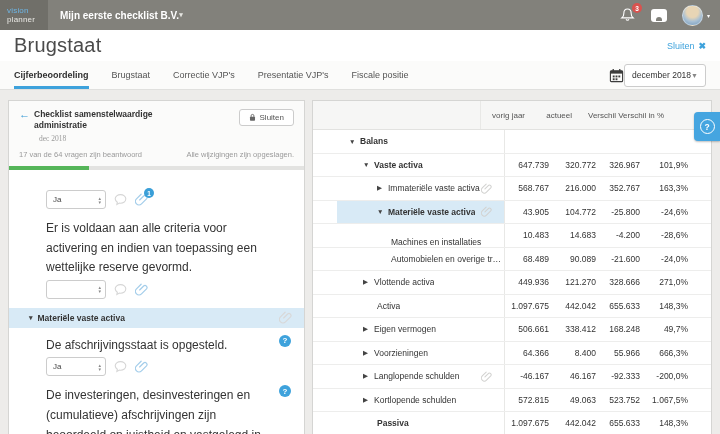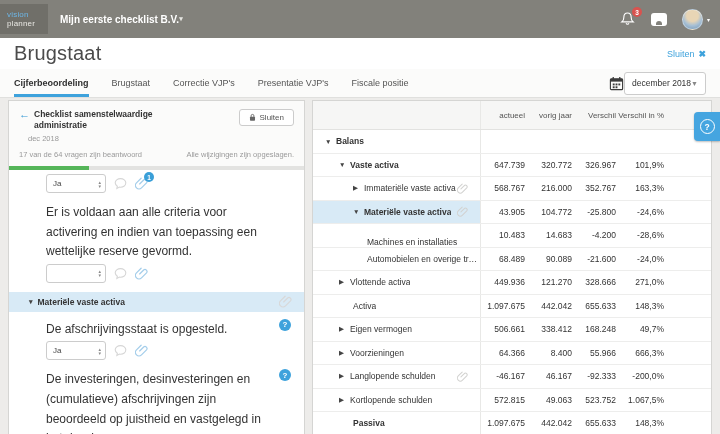--- a/index.html
+++ b/index.html
@@ -1,20 +1,20 @@
 <!DOCTYPE html>
 <html><head>
 <meta charset="utf-8">
 <style>
   * { box-sizing: border-box; margin: 0; padding: 0; }
   html,body { width:720px; height:434px; overflow:hidden; }
   body { font-family:"Liberation Sans", sans-serif; background:#edecea; position:relative; color:#333; }
 
   
-  .topbar { height:38px; background:#82817b; display:flex; align-items:center; }
+  .topbar { height:30px; background:#82817b; display:flex; align-items:center; }
   .logo { width:48px; height:30px; background:#706f69; display:flex; flex-direction:column; justify-content:center; padding-left:7px; font-size:8px; line-height:9px; letter-spacing:.2px; }
   .logo .l1 { color:#6db6e6; }
   .logo .l2 { color:#e9e8e4; }
   .company { color:#fff; font-weight:bold; font-size:10px; margin-left:12px; display:flex; align-items:center; cursor:pointer; }
   .company .caret { font-size:7px; color:#e6e6e2; }
   .topbar-right { margin-left:auto; display:flex; align-items:center; gap:15px; padding-right:10px; }
   .bell-wrap { position:relative; width:16px; height:16px; }
   .badge-red { position:absolute; top:-4px; right:-6px; background:#d9534f; color:#fff; font-size:6.5px; font-weight:bold; min-width:10px; height:10px; border-radius:6px; display:flex; align-items:center; justify-content:center; padding:0 2px; }
   .chat-icon { position:relative; width:16px; height:13px; }
   .chat-icon .box { position:absolute; inset:0; background:#fff; border-radius:3px; }
@@ -42,48 +42,48 @@
   .panel { position:absolute; top:100px; bottom:0; background:#fff; border:1px solid #d5d5d3; border-bottom:none; overflow:hidden; }
   .left-panel  { left:8px;   width:297px; display:flex; flex-direction:column; }
   .right-panel { left:312px; width:400px; }
 
   
   .cl-head { background:#fbfbfa; padding:8px 10px 0 10px; }
   .cl-title-row { display:flex; align-items:flex-start; }
   .back-arrow { color:#3599d4; font-size:11px; font-weight:bold; margin-right:4px; line-height:11px; cursor:pointer; }
   .cl-title { font-size:8.5px; font-weight:bold; color:#333; line-height:11px; width:170px; }
   .lock-btn { margin-left:auto; background:#fff; border:1px solid #ccc; border-radius:3px; font-size:8px; color:#555; padding:3px 9px; display:flex; align-items:center; gap:4px; cursor:pointer; }
-  .cl-period { font-size:7.5px; color:#999; margin:3px 0 0 9px; }
+  .cl-period { font-size:7.5px; color:#999; margin:3px 0 0 20px;font-family:Liberation Serif, serif; }
   .cl-status-row { display:flex; justify-content:space-between; font-size:7.5px; color:#9a9a9a; margin:7px 0 7px 0; }
   .progress { height:4px; background:#e3e3e1; position:relative; }
   .progress .fill { position:absolute; left:0; top:0; bottom:0; background:#55b559; }
 
   
-  .cl-body { flex:1; overflow:hidden; padding:0 10px 0 10px; }
+  .cl-body { flex:1; overflow:hidden; padding:16px 10px 0 10px; }
   .q { margin:4px 0 9px 27px; position:relative; }
   .q-text-row { position:relative; padding-right:20px; margin-bottom:3px; }
   .q-text { font-size:12px; color:#333; line-height:1.55; }
   .help-badge { position:absolute; right:3px; top:0; width:12px; height:12px; border-radius:50%; background:#3ea2dc; color:#fff; font-size:8px; font-weight:bold; display:flex; align-items:center; justify-content:center; cursor:pointer; }
   .controls { display:flex; align-items:center; gap:8px; }
   .select { width:60px; height:19px; border:1px solid #ccc; border-radius:3px; background:#fff; display:flex; align-items:center; padding:0 4px 0 6px; cursor:pointer; }
   .select-value { font-size:8px; color:#444; }
   .stepper { margin-left:auto; display:flex; flex-direction:column; line-height:4px; color:#888; }
   .stepper i { font-style:normal; font-size:5px; }
   .icon-bubble { color:#d6d6d6; display:flex; cursor:pointer; }
   .icon-clip-wrap { position:relative; color:#a3cdea; display:flex; cursor:pointer; }
   .clip-badge { position:absolute; top:-5px; right:-6px; min-width:10px; height:10px; border-radius:6px; background:#3a9fd8; color:#fff; font-size:6.5px; font-weight:bold; display:flex; align-items:center; justify-content:center; padding:0 2px; }
   .sec { height:20px; display:flex; align-items:center; font-size:8.5px; font-weight:bold; color:#333; margin:7px -10px; padding:0 12px 0 20px; }
   .sec.hl { background:#d8eaf6; }
   .sec .tri { font-size:7px; margin-right:5px; color:#444; }
   .sec .sec-clip { margin-left:auto; color:#d8d8d8; display:flex; cursor:pointer; }
 
   
   .thead, .trow { display:grid; grid-template-columns:168px 46px 47px 44px 48px 1fr; align-items:stretch; }
   .thead { height:29px; background:#f6f6f5; border-bottom:1px solid #e2e2e0; font-size:8px; color:#444; }
-  .trow { height:23.5px; border-bottom:1px solid #ededec; font-size:8.5px; color:#333; cursor:pointer; }
+  .trow { height:23.5px; border-bottom:1px solid #ededec; font-size:8.5px; color:#333; cursor:pointer;padding-left:24px; }
   .tcell { display:flex; align-items:center; }
   .tcell.label { border-right:1px solid #e8e8e6; overflow:hidden; white-space:nowrap; }
   .tcell.num { justify-content:flex-end; padding-right:2px; white-space:nowrap; }
   .thead .tcell.num { font-size:8px; color:#555; }
   .trow.bold .lbl { font-weight:bold; }
   .tcell.label.hl { background:#d8eaf6; }
   .tri-t { font-size:6.5px; color:#444; width:11px; flex:none; }
   .lbl { overflow:hidden; text-overflow:ellipsis; }
   .tclip { margin-left:auto; margin-right:12px; color:#d2d2d0; display:flex; flex:none; }
 
@@ -303,22 +303,22 @@
 
       </span>
     </div>
   </div>
     </div>
 </div>
 
 <div class="panel right-panel">
   <div class="thead">
     <div class="tcell label"></div>
+    <div class="tcell num">vorig jaar</div>
     <div class="tcell num">actueel</div>
-    <div class="tcell num">vorig jaar</div>
     <div class="tcell num">Verschil</div>
     <div class="tcell num">Verschil in %</div>
     <div class="tcell"></div>
   </div>
   <div>
       <div class="trow bold">
     <div class="tcell label" style="padding-left: 12px;">
       <span class="tri-t">▼</span>
       <span class="lbl">Balans</span>
 

